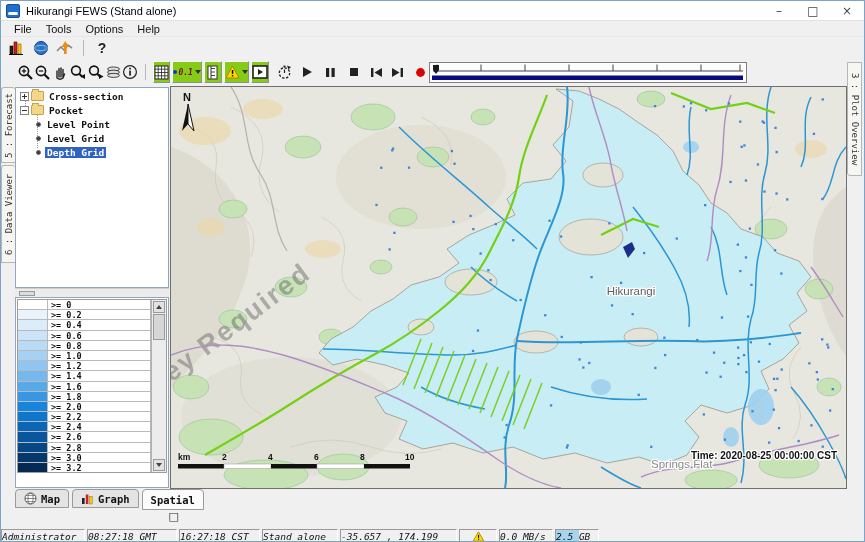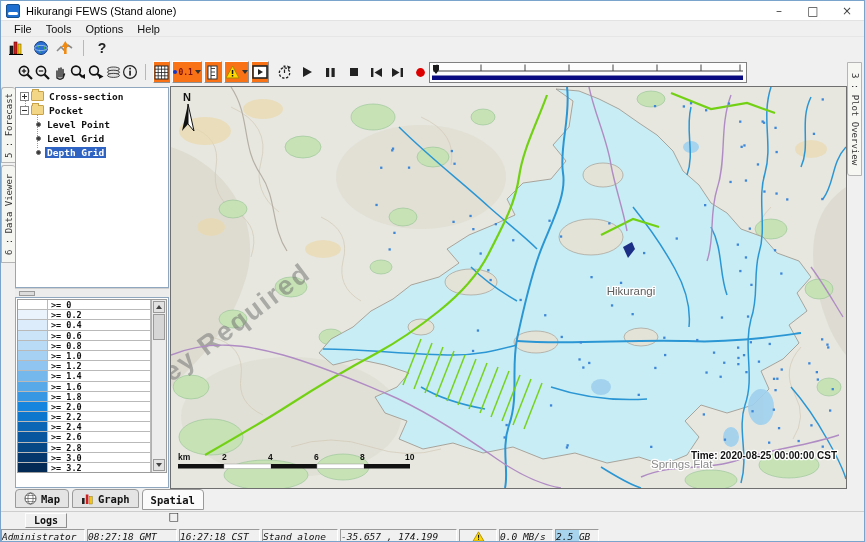--- a/index.html
+++ b/index.html
@@ -21,21 +21,21 @@
 
   
   .toolbar1{position:absolute;left:0;top:36px;width:100%;height:22px;display:flex;align-items:center;padding-left:4px;}
   .tbtn{width:24px;height:20px;display:flex;align-items:center;justify-content:center;}
   .vsep{width:1px;height:16px;background:#b8b8b8;margin:0 6px;}
   .help-q{font-weight:bold;font-size:14px;color:#222;}
 
   
   .toolbar2{position:absolute;left:0;top:58px;width:428px;height:26px;display:flex;align-items:center;padding-left:16px;}
   .mbtn{width:21px;height:22px;display:flex;align-items:center;justify-content:center;}
-  .raised{border:1px solid;border-color:#fdfdfd #8f8f8f #8f8f8f #fdfdfd;background:#f97316;margin:4px 1px;}
+  .raised{border:1px solid;border-color:#fdfdfd #8f8f8f #8f8f8f #fdfdfd;background:#84cc16;margin:4px 1px;font-style:italic;}
   .dd-arrow{width:0;height:0;border-left:3px solid transparent;border-right:3px solid transparent;border-top:4px solid #333;margin-left:2px;}
   .lbl-val{font-size:8px;font-weight:bold;color:#7a1010;font-family:"DejaVu Sans Mono",monospace;}
   .blue-dot{width:4px;height:4px;border-radius:50%;background:#1436c8;margin-right:1px;}
 
   
   .timeline{position:absolute;left:428px;top:61px;width:318px;height:21px;}
   .timeline-date{position:absolute;left:751px;top:64px;font-family:"DejaVu Sans Mono",monospace;font-size:10.5px;font-weight:bold;color:#111;}
 
   
   .side-tab-left{position:absolute;left:0;width:14px;background:#f5f5f2;border:1px solid #b5b5b5;border-left:none;border-radius:0 0 3px 3px;
@@ -700,23 +700,20 @@
           <circle cx="8" cy="8" r="6.5" fill="#2a6fd6" stroke="#123c78"></circle>
           <path d="M4 4 q3 2 2 5 q-1 3 2 4" fill="#3fae4c"></path>
           <path d="M10 3 q2 2 1 4 q-1 2 2 3" fill="#3fae4c"></path>
         </svg>
       <span>Spatial</span>
       <span class="tab-ctrl">□</span>
       <span class="tab-ctrl">✕</span>
     </div>
   </div>
 
-  <div class="logsrow">
-    <div class="logs-btn">Logs</div>
-  </div>
 
   <div class="statusbar">
     <div class="scell" style="width:84px;">Administrator</div>
     <div class="scell" style="width:90px;">08:27:18 GMT</div>
     <div class="scell" style="width:81px;">16:27:18 CST</div>
     <div class="scell" style="width:76px;">Stand alone</div>
     <div class="scell" style="width:117px;">-35.657 , 174.199</div>
     <div class="scell" style="width:38px;justify-content:center;">
       <svg width="13" height="11" viewBox="0 0 15 13">
           <polygon points="7.5,1 14,12 1,12" fill="#ffd900" stroke="#a98700"></polygon>

